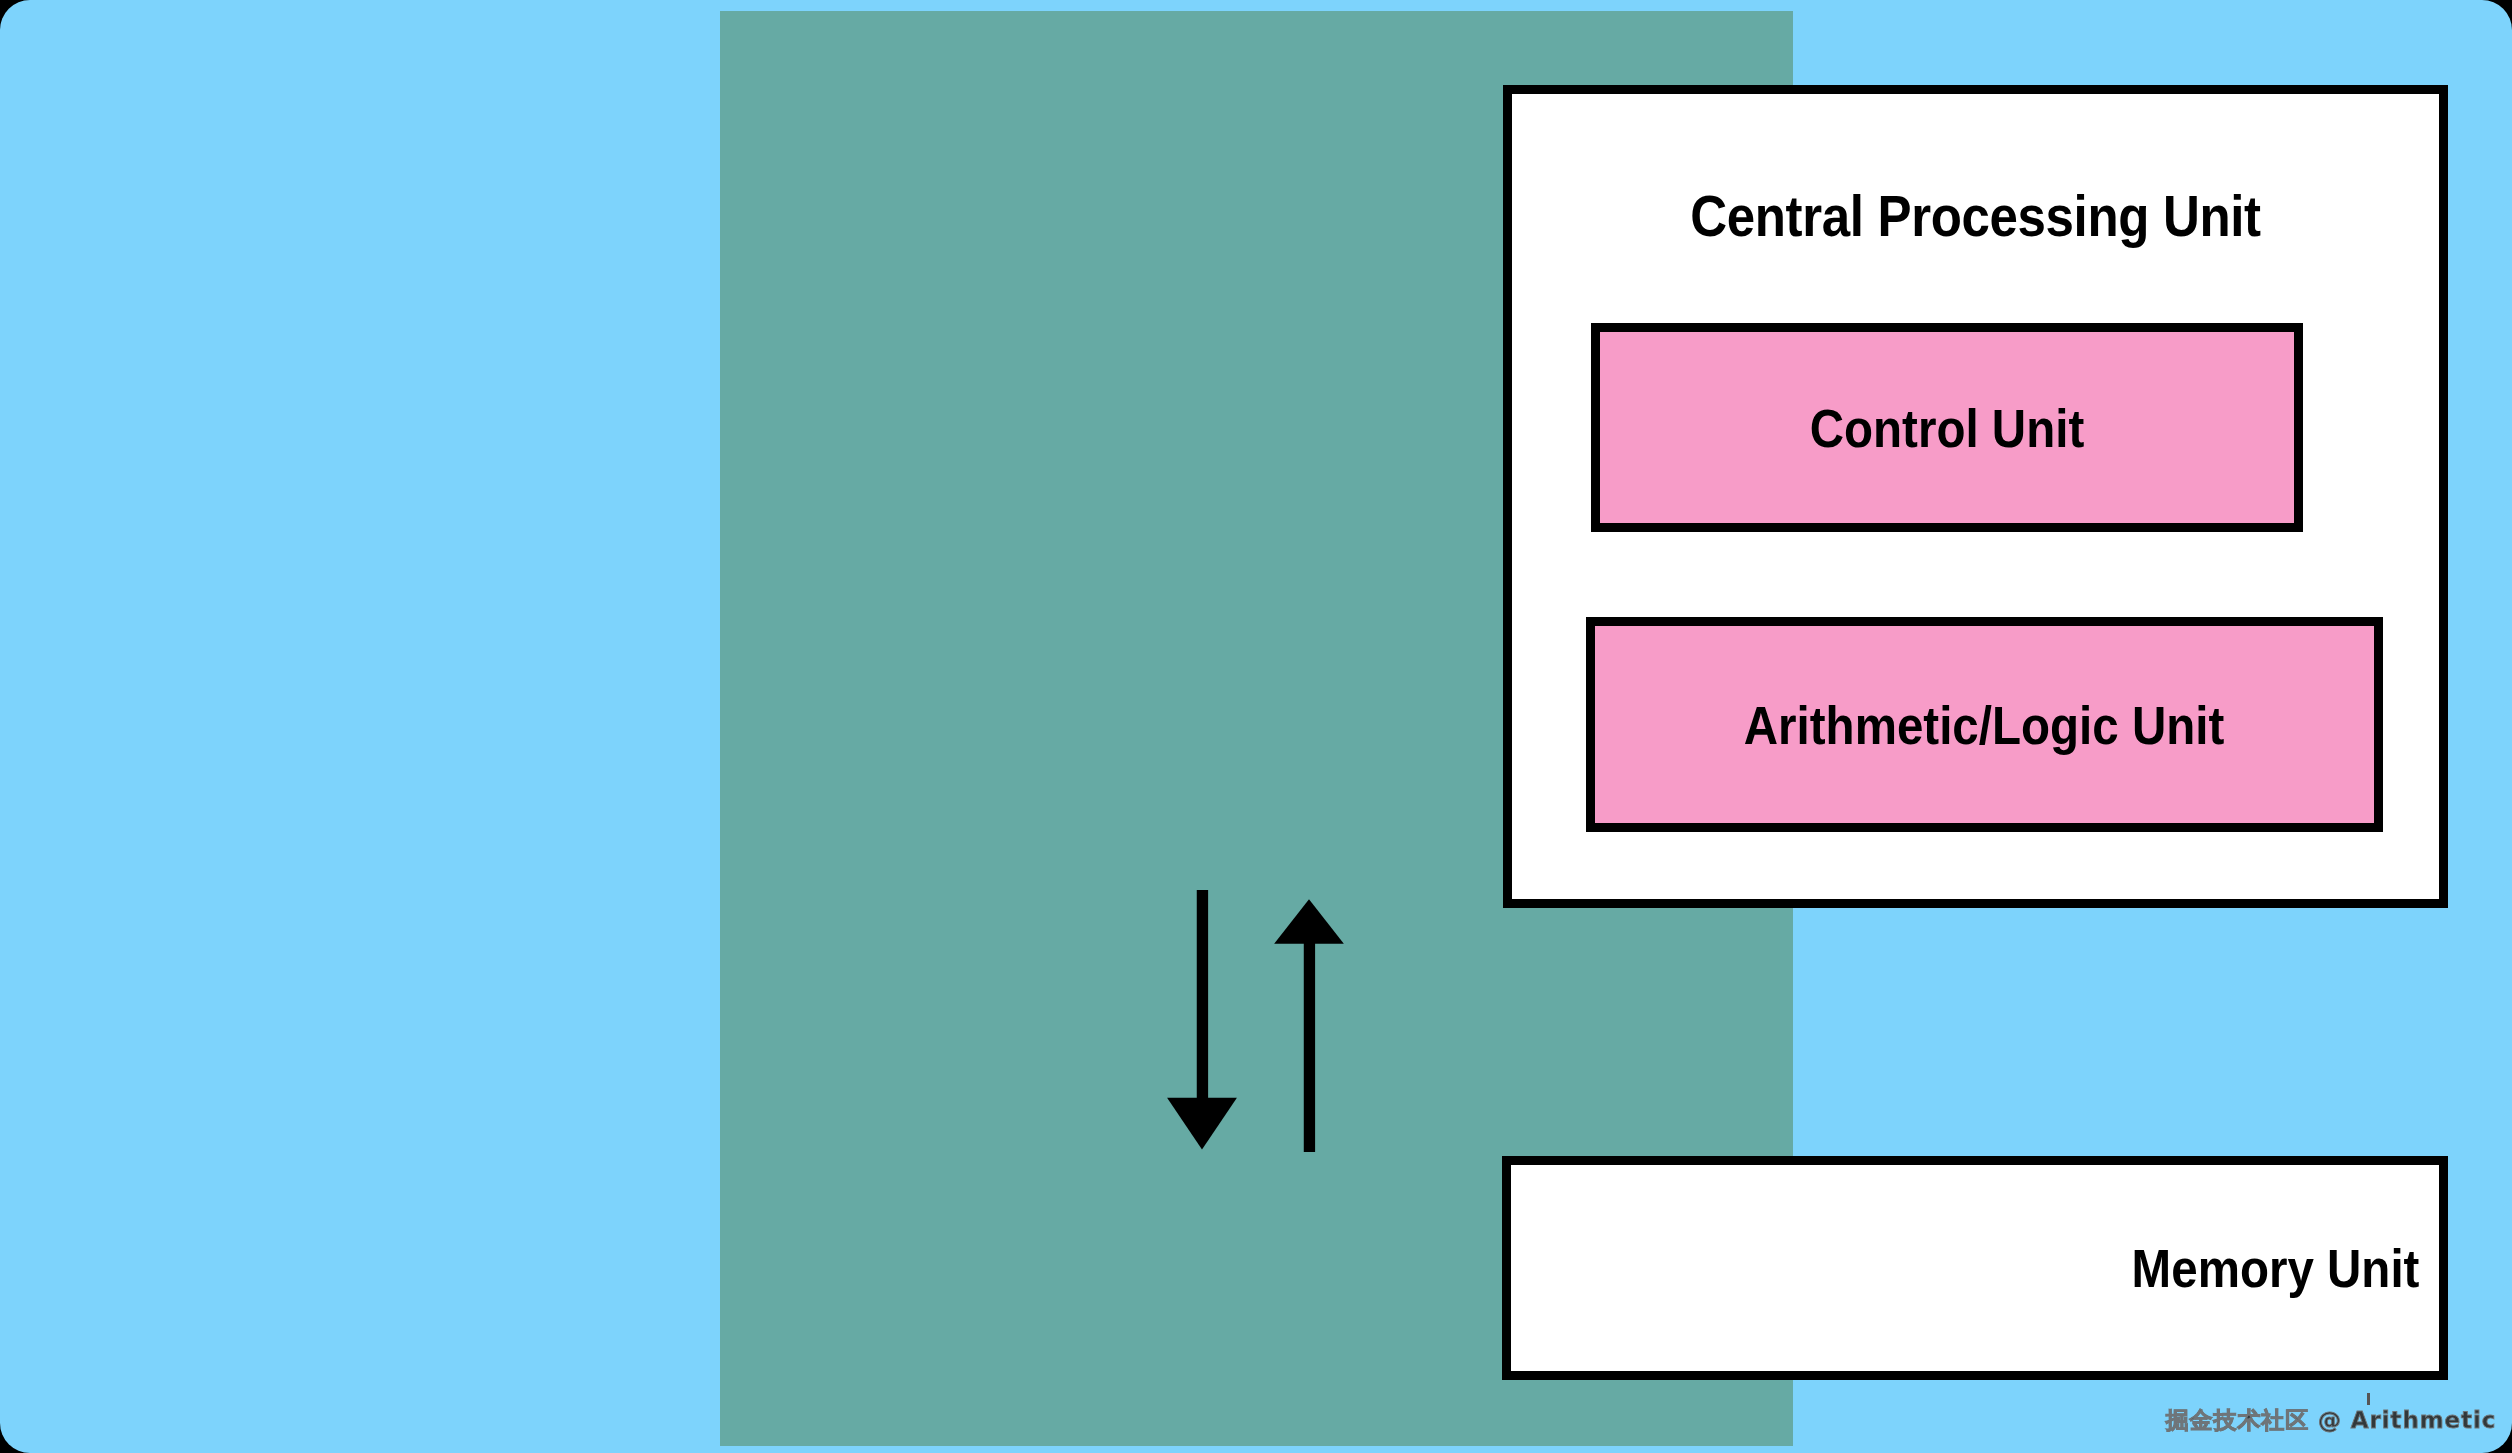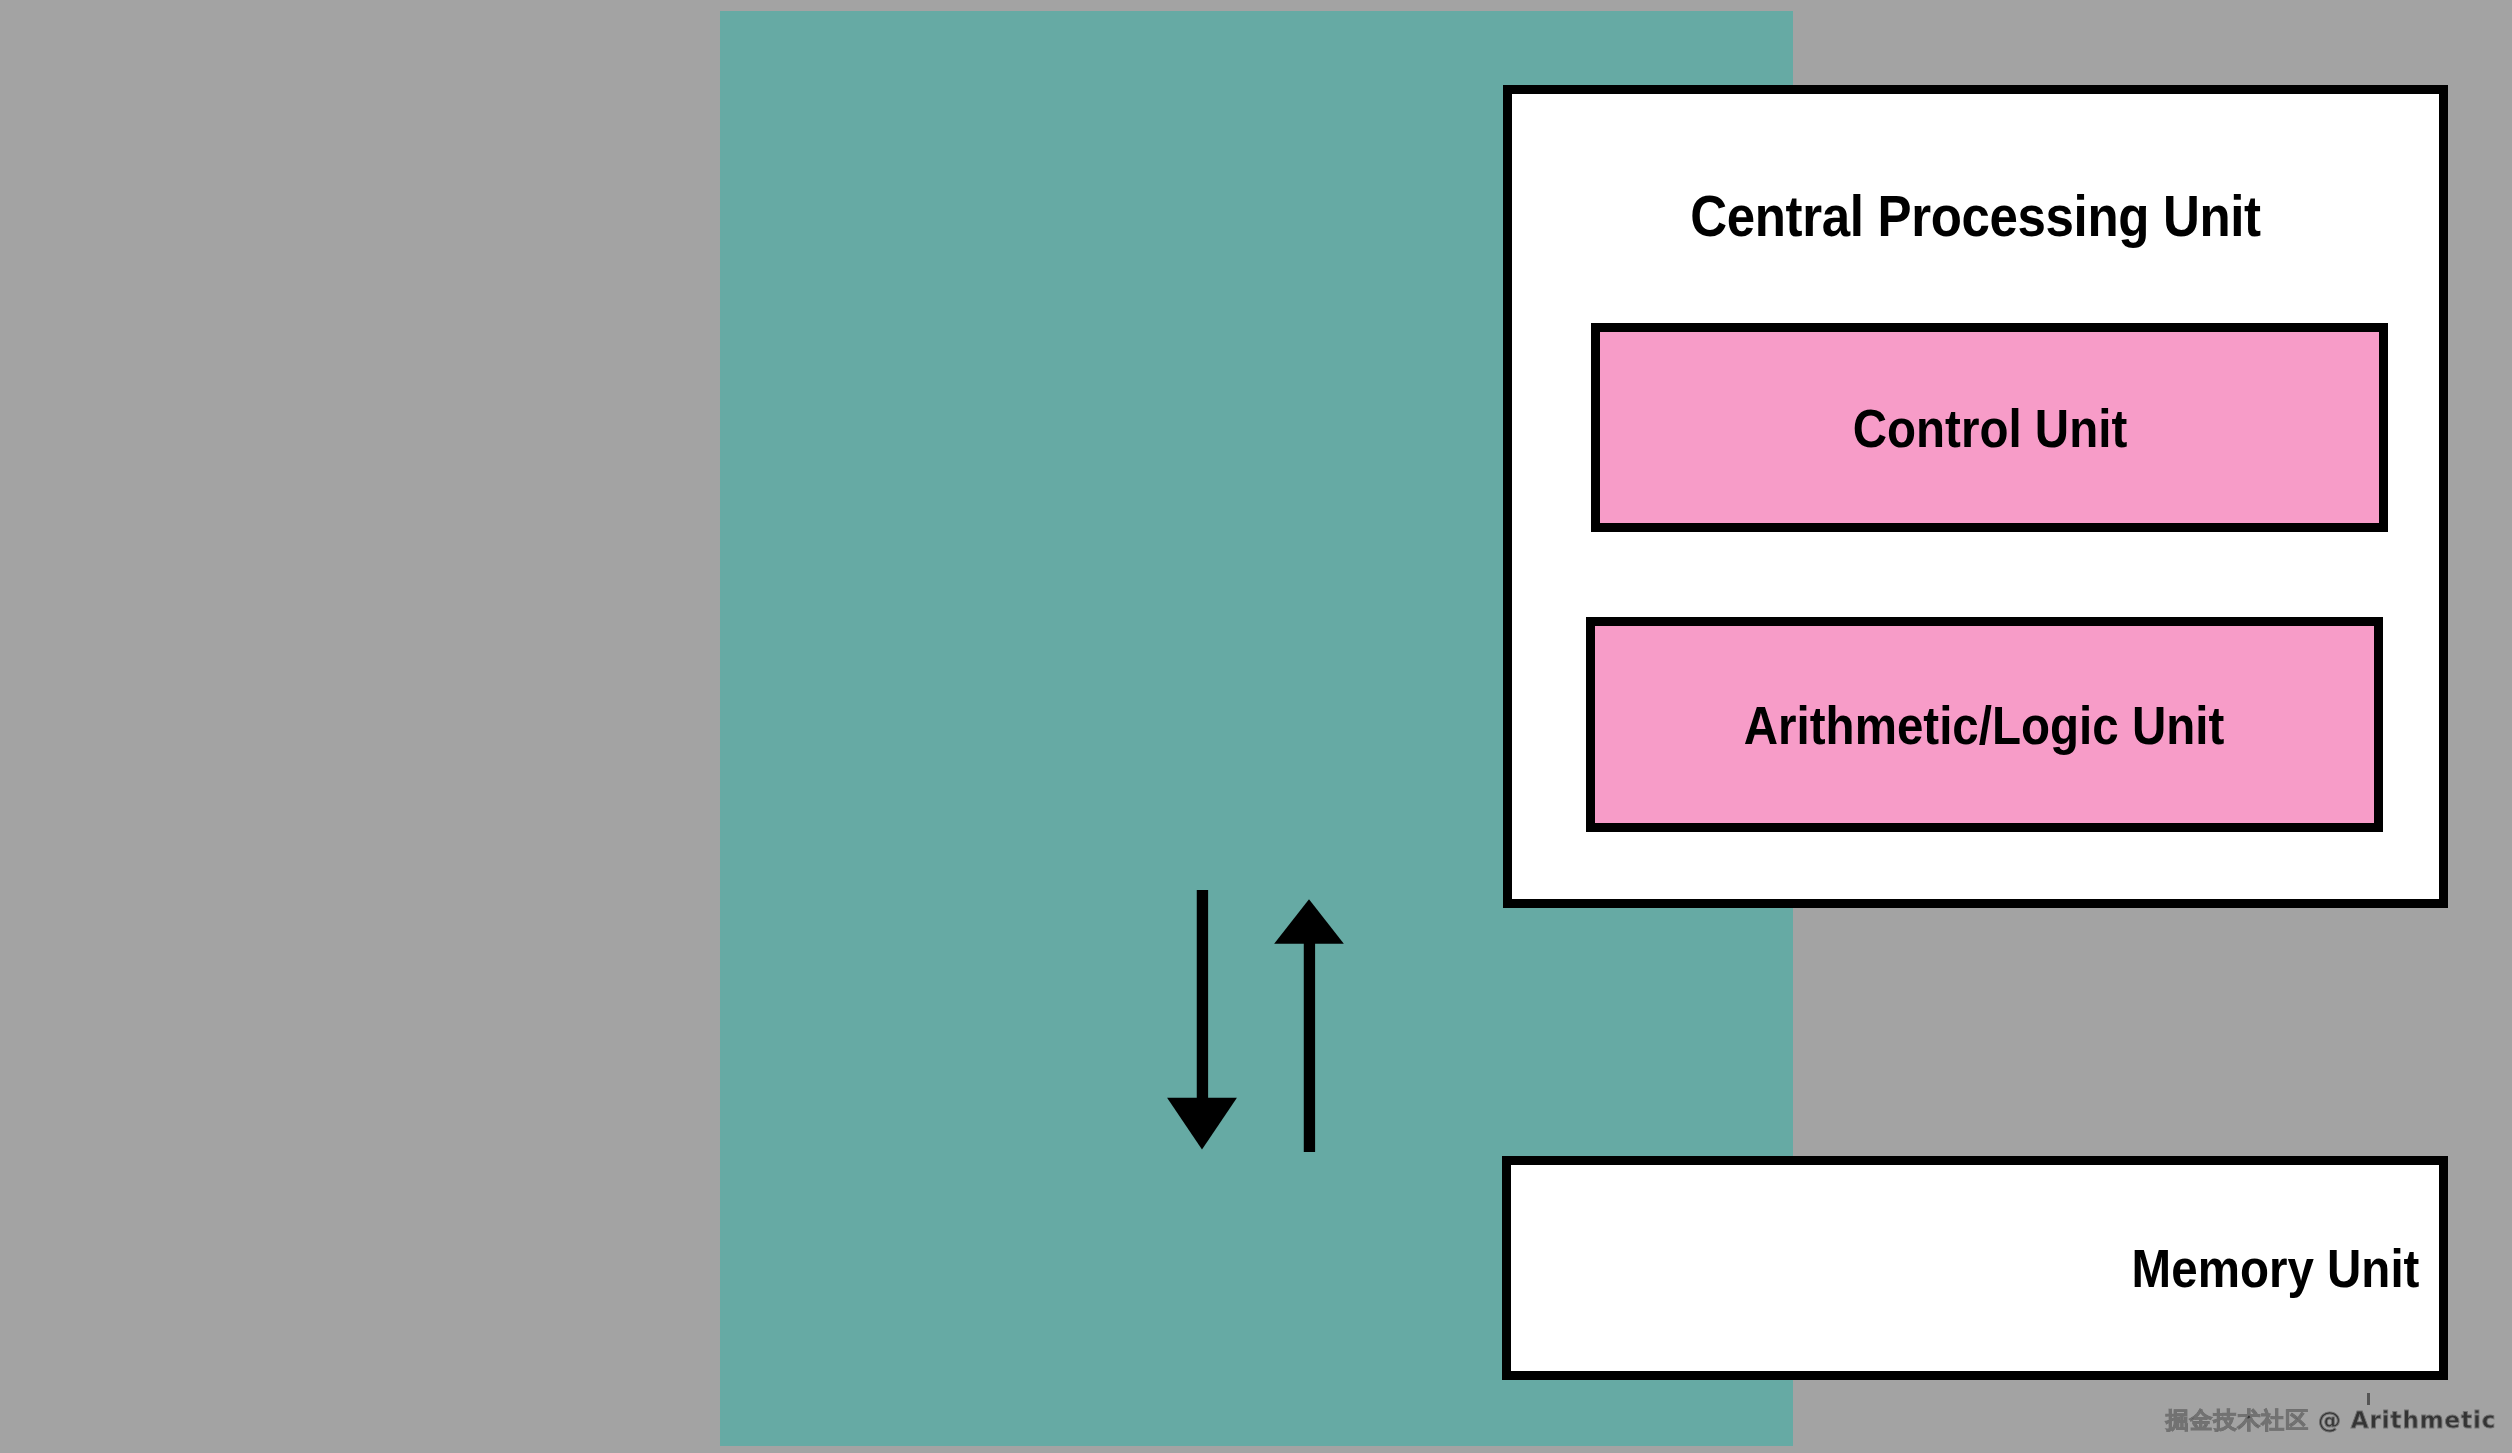--- a/index.html
+++ b/index.html
@@ -12,21 +12,22 @@
     width: 2512px;
     height: 1453px;
     overflow: hidden;
     font-family: "Liberation Sans", sans-serif;
   }
 
   #canvas {
     position: relative;
     width: 2512px;
     height: 1453px;
-    background: #a3a3a3;
+    background: #7dd3fc;
+    border-radius: 30px;
   }
 
   
   #teal-panel {
     position: absolute;
     left: 720px;
     top: 11.3px;
     width: 1073px;
     height: 1435px;
     background: #66aaa4;
@@ -69,21 +70,21 @@
   }
 
   
   .pink {
     background: #f79cc8;
   }
 
   #control-unit-box {
     left: 79px;
     top: 229px;
-    width: 797px;
+    width: 712px;
     height: 209px;
   }
 
   #alu-box {
     left: 74px;
     top: 523px;
     width: 797px;
     height: 215px;
   }
 

